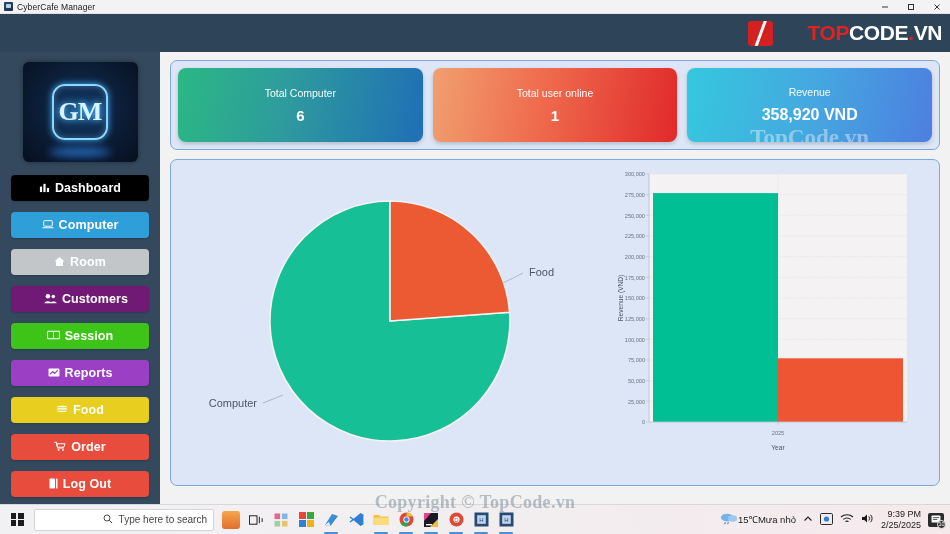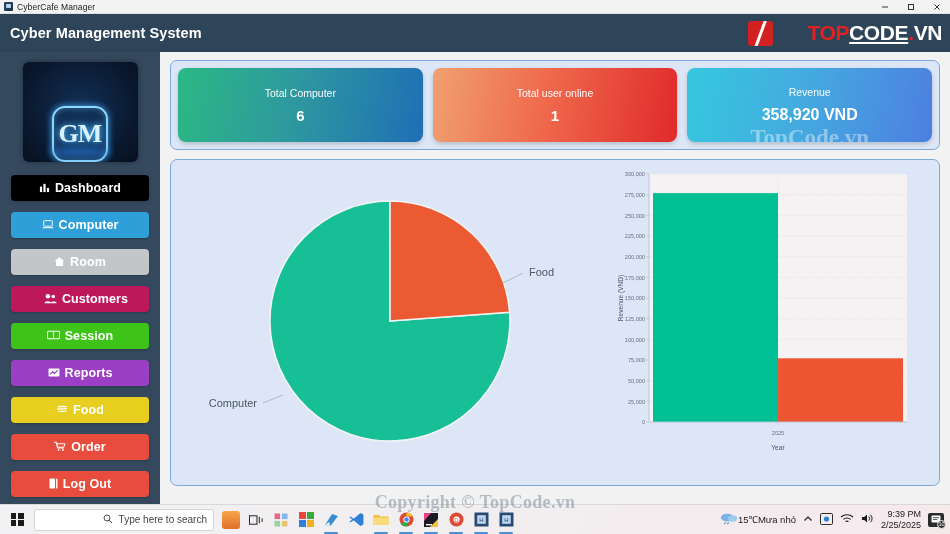--- a/index.html
+++ b/index.html
@@ -54,33 +54,33 @@
     display: flex; align-items: center; justify-content: center;
     color: #fff; font-size: 15px; font-weight: bold; font-family: "Liberation Serif", serif;
     margin-right: 3px; position: relative; overflow: hidden;
   }
   .brand-mark span.slash {
     position: absolute; left: 11px; top: -3px; width: 2.5px; height: 32px;
     background: #fff; transform: rotate(20deg);
   }
   .brand-text { font-size: 21px; font-weight: bold; letter-spacing: -.4px; }
   .brand-text .t-top { color: #e02222; margin-left: 32px; }
-  .brand-text .t-code { color: #ffffff; text-decoration: underline; }
+  .brand-text .t-code { color: #ffffff; }
   .brand-text .t-dot { color: #e02222; }
   .brand-text .t-vn { color: #ffffff; }
 
   
   .sidebar {
     position: absolute; left: 0; top: 52px; width: 160px; height: 452px;
     background: #34495e;
   }
   .logo-box {
     width: 115px; height: 100px; margin: 10px auto 0 auto; border-radius: 6px;
     background: radial-gradient(ellipse at 50% 45%, #123055 0%, #0b1b33 60%, #070f1f 100%);
-    display: flex; align-items: flex-end; justify-content: center;
+    display: flex; align-items: center; justify-content: center;
     position: relative; overflow: hidden;
     box-shadow: 0 0 5px rgba(0,0,0,.4);
   }
   .logo-inner {
     width: 56px; height: 56px; border: 2px solid #8fd8ff; border-radius: 13px;
     display: flex; align-items: center; justify-content: center;
     box-shadow: 0 0 7px #3fa9f5, inset 0 0 7px rgba(100,200,255,.45);
     background: rgba(20,50,90,.45);
   }
   .logo-gm {
@@ -100,21 +100,21 @@
     color: #ffffff; font-size: 12.5px; font-weight: bold;
     cursor: pointer; user-select: none; letter-spacing: .1px;
     box-shadow: 0 1px 2px rgba(0,0,0,.2);
   }
   .menu-item .mi-icon {
     margin-right: 5px; font-size: 11px; line-height: 1; display: inline-block;
   }
   .mi-dashboard { background: #000000; }
   .mi-computer  { background: #2e9fd8; }
   .mi-room      { background: #c3c6c9; }
-  .mi-customers { background: #be185d; padding-left: 12px; }
+  .mi-customers { background: #701a75; padding-left: 12px; }
   .mi-session   { background: #3ec418; }
   .mi-reports   { background: #9b3fc4; }
   .mi-food      { background: #e8ce1f; }
   .mi-order     { background: #e74c3c; }
   .mi-logout    { background: #e74c3c; margin-top: 2px; }
 
   
   .content {
     position: absolute; left: 160px; top: 52px; width: 790px; height: 452px;
     background: #f2f2f2; padding: 8px 10px 0 10px;
@@ -232,21 +232,20 @@
       <div class="os-winbtn">
         <svg width="10" height="10" viewBox="0 0 10 10">
             <line x1="2.5" y1="2.5" x2="7.5" y2="7.5" stroke="#333" stroke-width="1"></line>
             <line x1="7.5" y1="2.5" x2="2.5" y2="7.5" stroke="#333" stroke-width="1"></line>
           </svg>
       </div>
     </div>
   </div>
 
   <div class="app-header">
-    <div class="app-title">Cyber Management System</div>
     <div class="brand-logo">
       <div class="brand-mark">
         <span class="slash"></span>
       </div>
       <div class="brand-text">
         <span class="t-top">TOP</span><span class="t-code">CODE</span><span class="t-dot">.</span><span class="t-vn">VN</span>
       </div>
     </div>
   </div>
 

